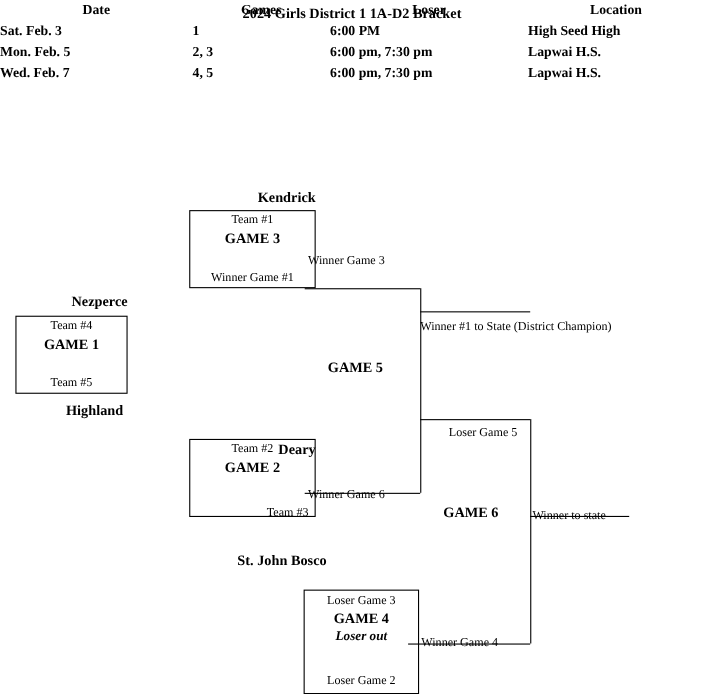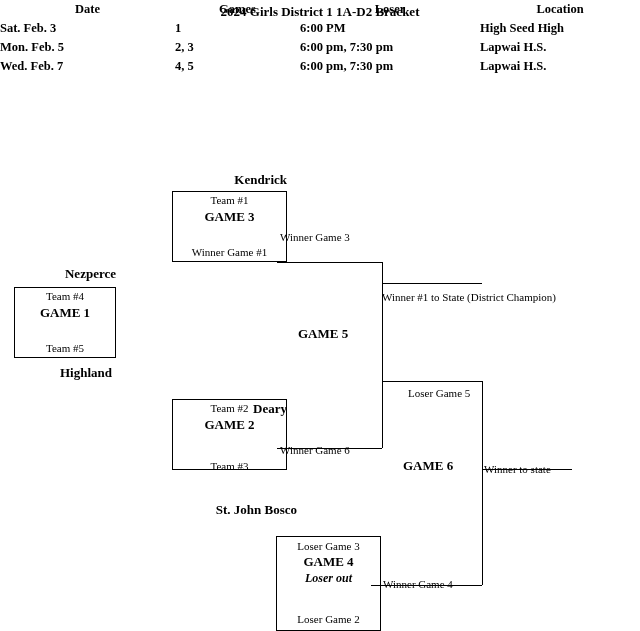--- a/index.html
+++ b/index.html
@@ -147,21 +147,21 @@
 
   <div class="ln vln" style="left:382px; top:262px; height:186px;"></div>
   <div class="ln hln" style="left:382px; top:283px; width:100px;"></div>
   <div class="lbl" style="left:382px; top:291px;">Winner #1 to State (District Champion)</div>
   <div class="lbl big" style="left:298px; top:327px;">GAME 5</div>
 
   <div class="lbl teamname" style="left:172px; top:402px; width:115px;">Deary</div>
   <div class="box" style="left:172px; top:399px; width:115px; height:71px;"></div>
   <div class="lbl center" style="left:172px; top:402px; width:115px;">Team #2</div>
   <div class="lbl big center" style="left:172px; top:418px; width:115px;">GAME 2</div>
-  <div class="lbl center" style="left:172px; top:460px; width:115px;">Team #3</div>
+  <div class="lbl center" style="left:172px; top:460px; width:115px;padding-left:32px;">Team #3</div>
   <div class="lbl teamname" style="left:162px; top:483px; width:135px;margin-top:20px;">St. John Bosco</div>
 
   <div class="ln hln" style="left:277px; top:448px; width:105px;"></div>
   <div class="lbl" style="left:280px; top:444px;">Winner Game 6</div>
 
   <div class="lbl" style="left:382px; top:387px;margin-left:26px;">Loser Game 5</div>
   <div class="ln hln" style="left:382px; top:381px; width:100px;"></div>
   <div class="ln vln" style="left:482px; top:381px; height:204px;"></div>
   <div class="ln hln" style="left:482px; top:469px; width:90px;"></div>
   <div class="lbl" style="left:484px; top:463px;">Winner to state</div>

